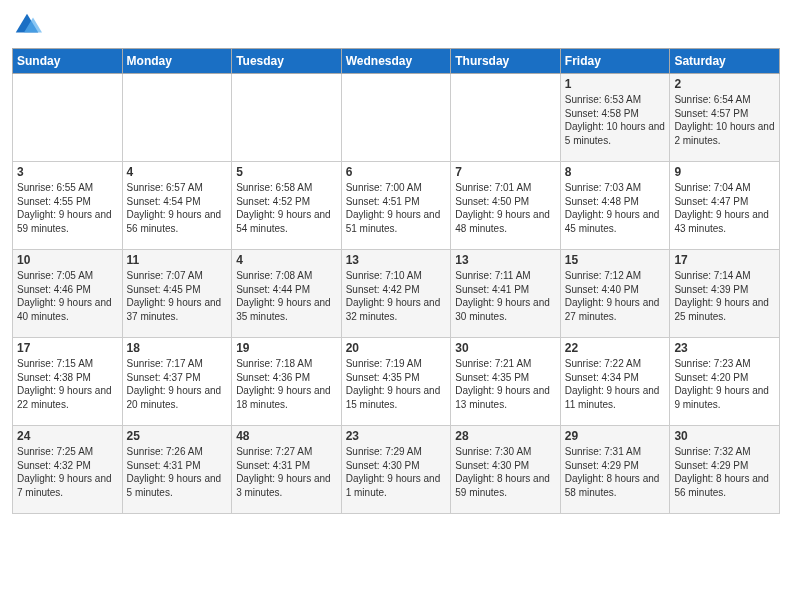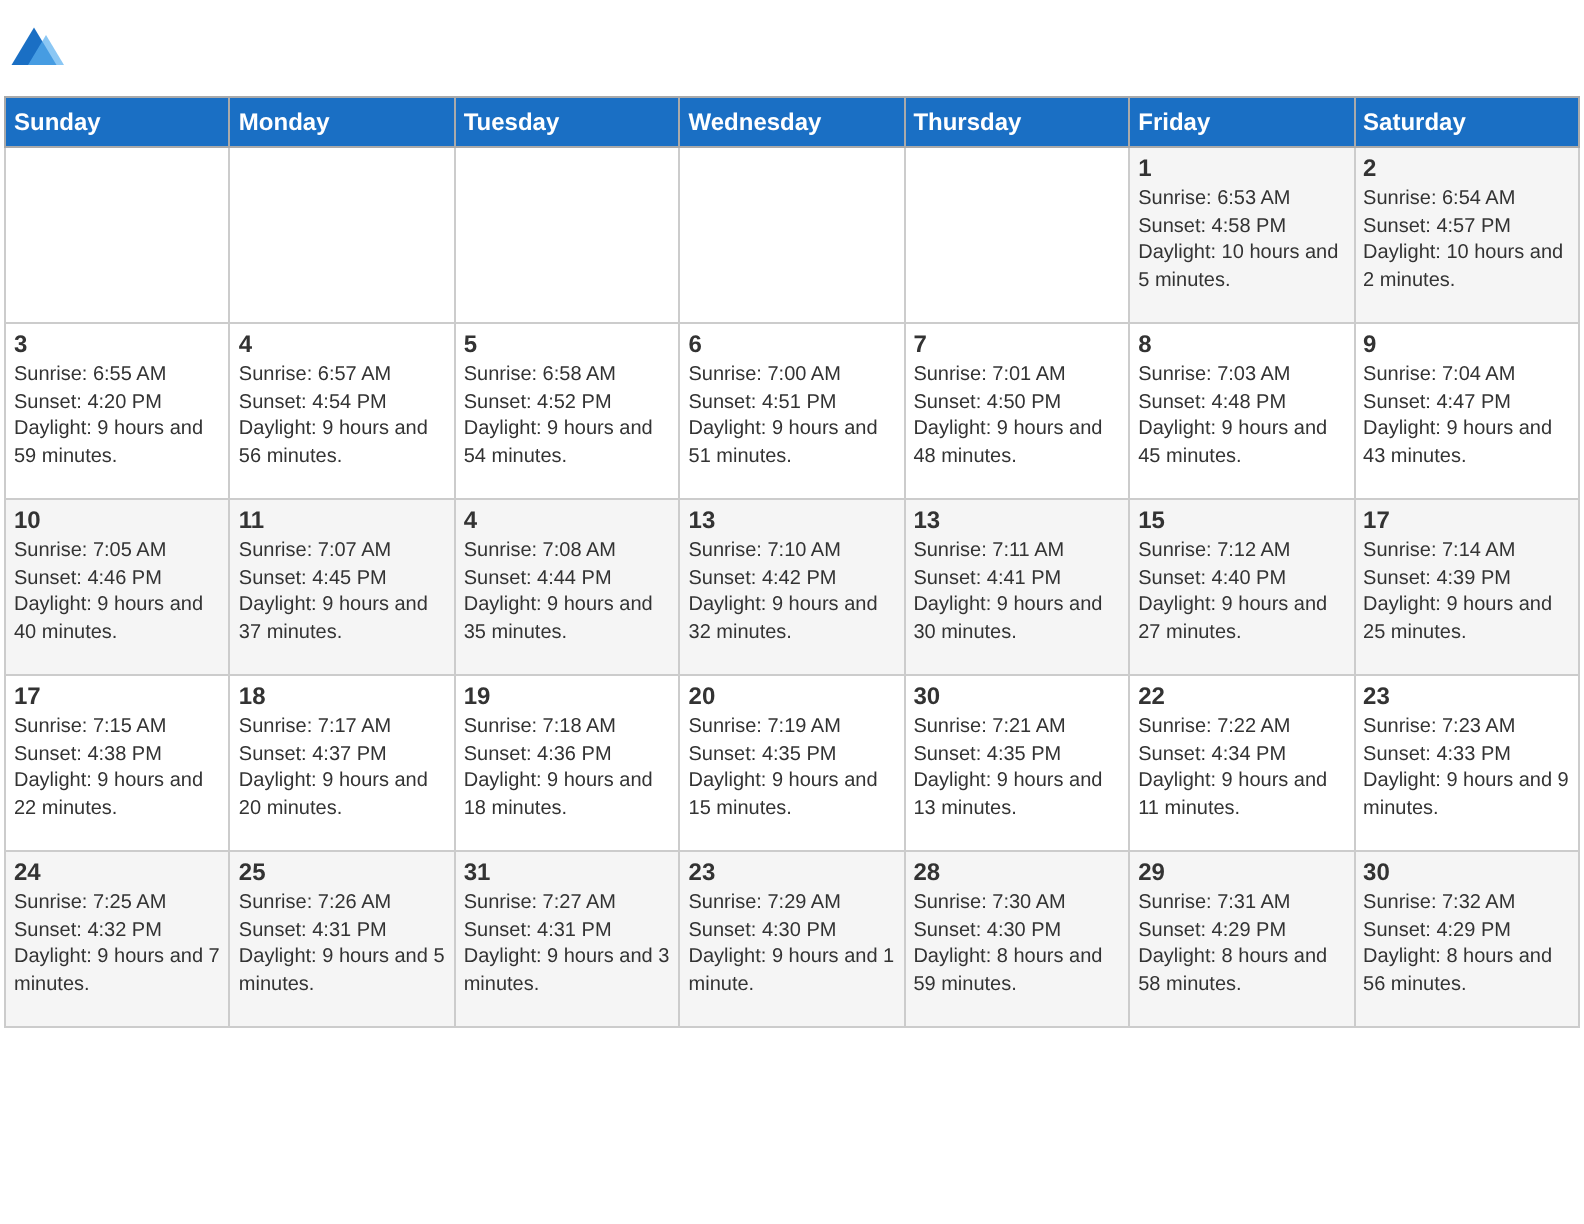--- a/index.html
+++ b/index.html
@@ -5,21 +5,21 @@
     * { box-sizing: border-box; margin: 0; padding: 0; }
     body {
       font-family: Arial, sans-serif;
       background: #fff;
       width: 792px;
       height: 612px;
       overflow: hidden;
     }
     .page {
       width: 792px;
-      padding: 10px 2px;
+      padding: 10px 12px;
     }
     .header {
       display: flex;
       justify-content: space-between;
       align-items: flex-start;
       margin-bottom: 8px;
     }
     .logo {
       display: flex;
       align-items: center;
@@ -139,21 +139,21 @@
             <div class="day-num">2</div>
             <div class="day-info">Sunrise: 6:54 AM
 Sunset: 4:57 PM
 Daylight: 10 hours and 2 minutes.</div>
           </td>
         </tr>
         <tr>
           <td>
             <div class="day-num">3</div>
             <div class="day-info">Sunrise: 6:55 AM
-Sunset: 4:20 PM
+Sunset: 4:55 PM
 Daylight: 9 hours and 59 minutes.</div>
           </td>
           <td>
             <div class="day-num">4</div>
             <div class="day-info">Sunrise: 6:57 AM
 Sunset: 4:54 PM
 Daylight: 9 hours and 56 minutes.</div>
           </td>
           <td>
             <div class="day-num">5</div>
@@ -263,39 +263,39 @@
           </td>
           <td>
             <div class="day-num">22</div>
             <div class="day-info">Sunrise: 7:22 AM
 Sunset: 4:34 PM
 Daylight: 9 hours and 11 minutes.</div>
           </td>
           <td>
             <div class="day-num">23</div>
             <div class="day-info">Sunrise: 7:23 AM
-Sunset: 4:33 PM
+Sunset: 4:20 PM
 Daylight: 9 hours and 9 minutes.</div>
           </td>
         </tr>
         <tr>
           <td>
             <div class="day-num">24</div>
             <div class="day-info">Sunrise: 7:25 AM
 Sunset: 4:32 PM
 Daylight: 9 hours and 7 minutes.</div>
           </td>
           <td>
             <div class="day-num">25</div>
             <div class="day-info">Sunrise: 7:26 AM
 Sunset: 4:31 PM
 Daylight: 9 hours and 5 minutes.</div>
           </td>
           <td>
-            <div class="day-num">31</div>
+            <div class="day-num">48</div>
             <div class="day-info">Sunrise: 7:27 AM
 Sunset: 4:31 PM
 Daylight: 9 hours and 3 minutes.</div>
           </td>
           <td>
             <div class="day-num">23</div>
             <div class="day-info">Sunrise: 7:29 AM
 Sunset: 4:30 PM
 Daylight: 9 hours and 1 minute.</div>
           </td>

